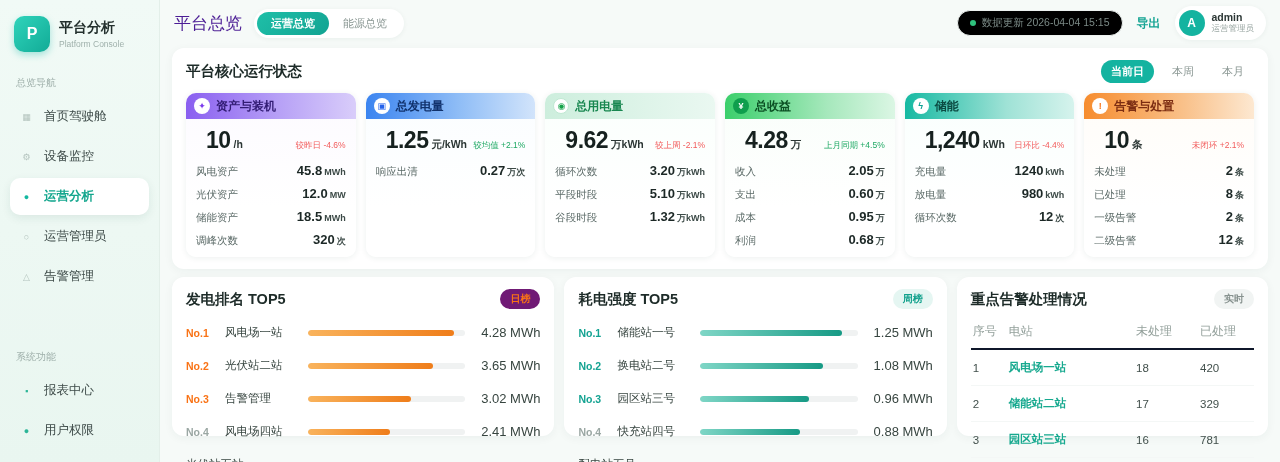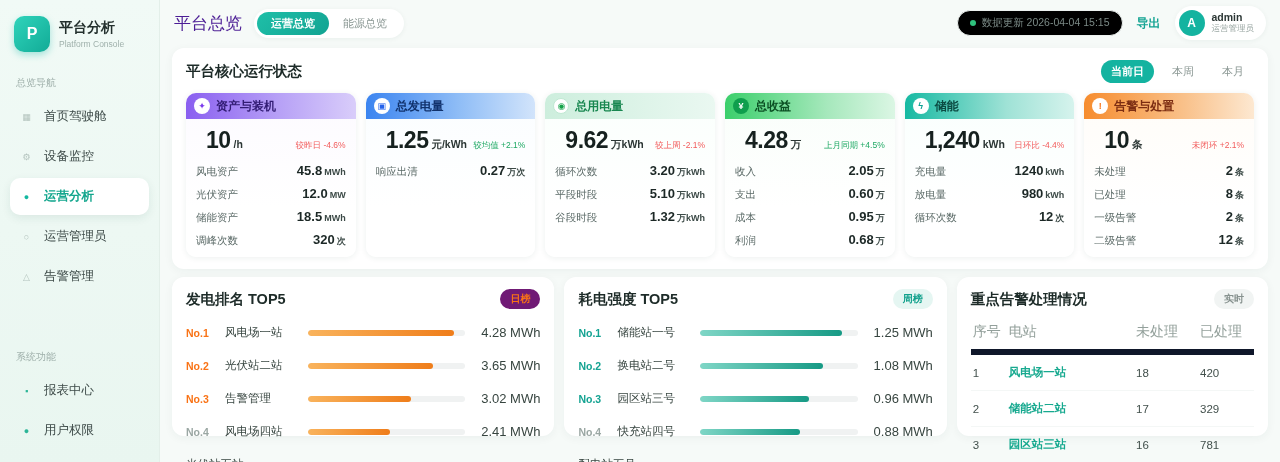--- a/index.html
+++ b/index.html
@@ -108,21 +108,21 @@
   .rank-name { width:74px; flex:0 0 74px; font-size:11.5px; color:#36443f; }
   .rank-track { flex:1; height:6px; border-radius:3px; background:#f0f2f2; overflow:hidden; }
   .rank-fill { height:100%; border-radius:3px; }
   .orange-fill { background:linear-gradient(90deg,#f9b express 35c,#ef7d1a); }
   .orange-fill { background:linear-gradient(90deg,#f9b35c,#ef7d1a); }
   .teal-fill { background:linear-gradient(90deg,#7fd6c6,#169a85); }
   .rank-val { width:66px; flex:0 0 66px; text-align:right; color:#36443f; font-size:13px; }
 
   .tbl { margin-top:8px; }
   .tbl-head, .tbl-row { display:grid; grid-template-columns:36px 1fr 64px 52px; align-items:center; }
-  .tbl-head { font-size:14px; color:#93a09b; padding:6px 2px 8px; border-bottom:6px solid #0f172a; }
+  .tbl-head { font-size:12px; color:#93a09b; padding:6px 2px 8px; border-bottom:2px solid #0f172a; }
   .tbl-row { font-size:11.5px; color:#42504c; padding:10px 2px; border-bottom:1px solid #f4f7f6; }
   .tbl-row:last-child { border-bottom:none; }
   .station { color:#17a98f; font-weight:bold; cursor:pointer; }
 </style>
 </head>
 <body>
 
 <div class="app">
 
   <aside class="sidebar">

